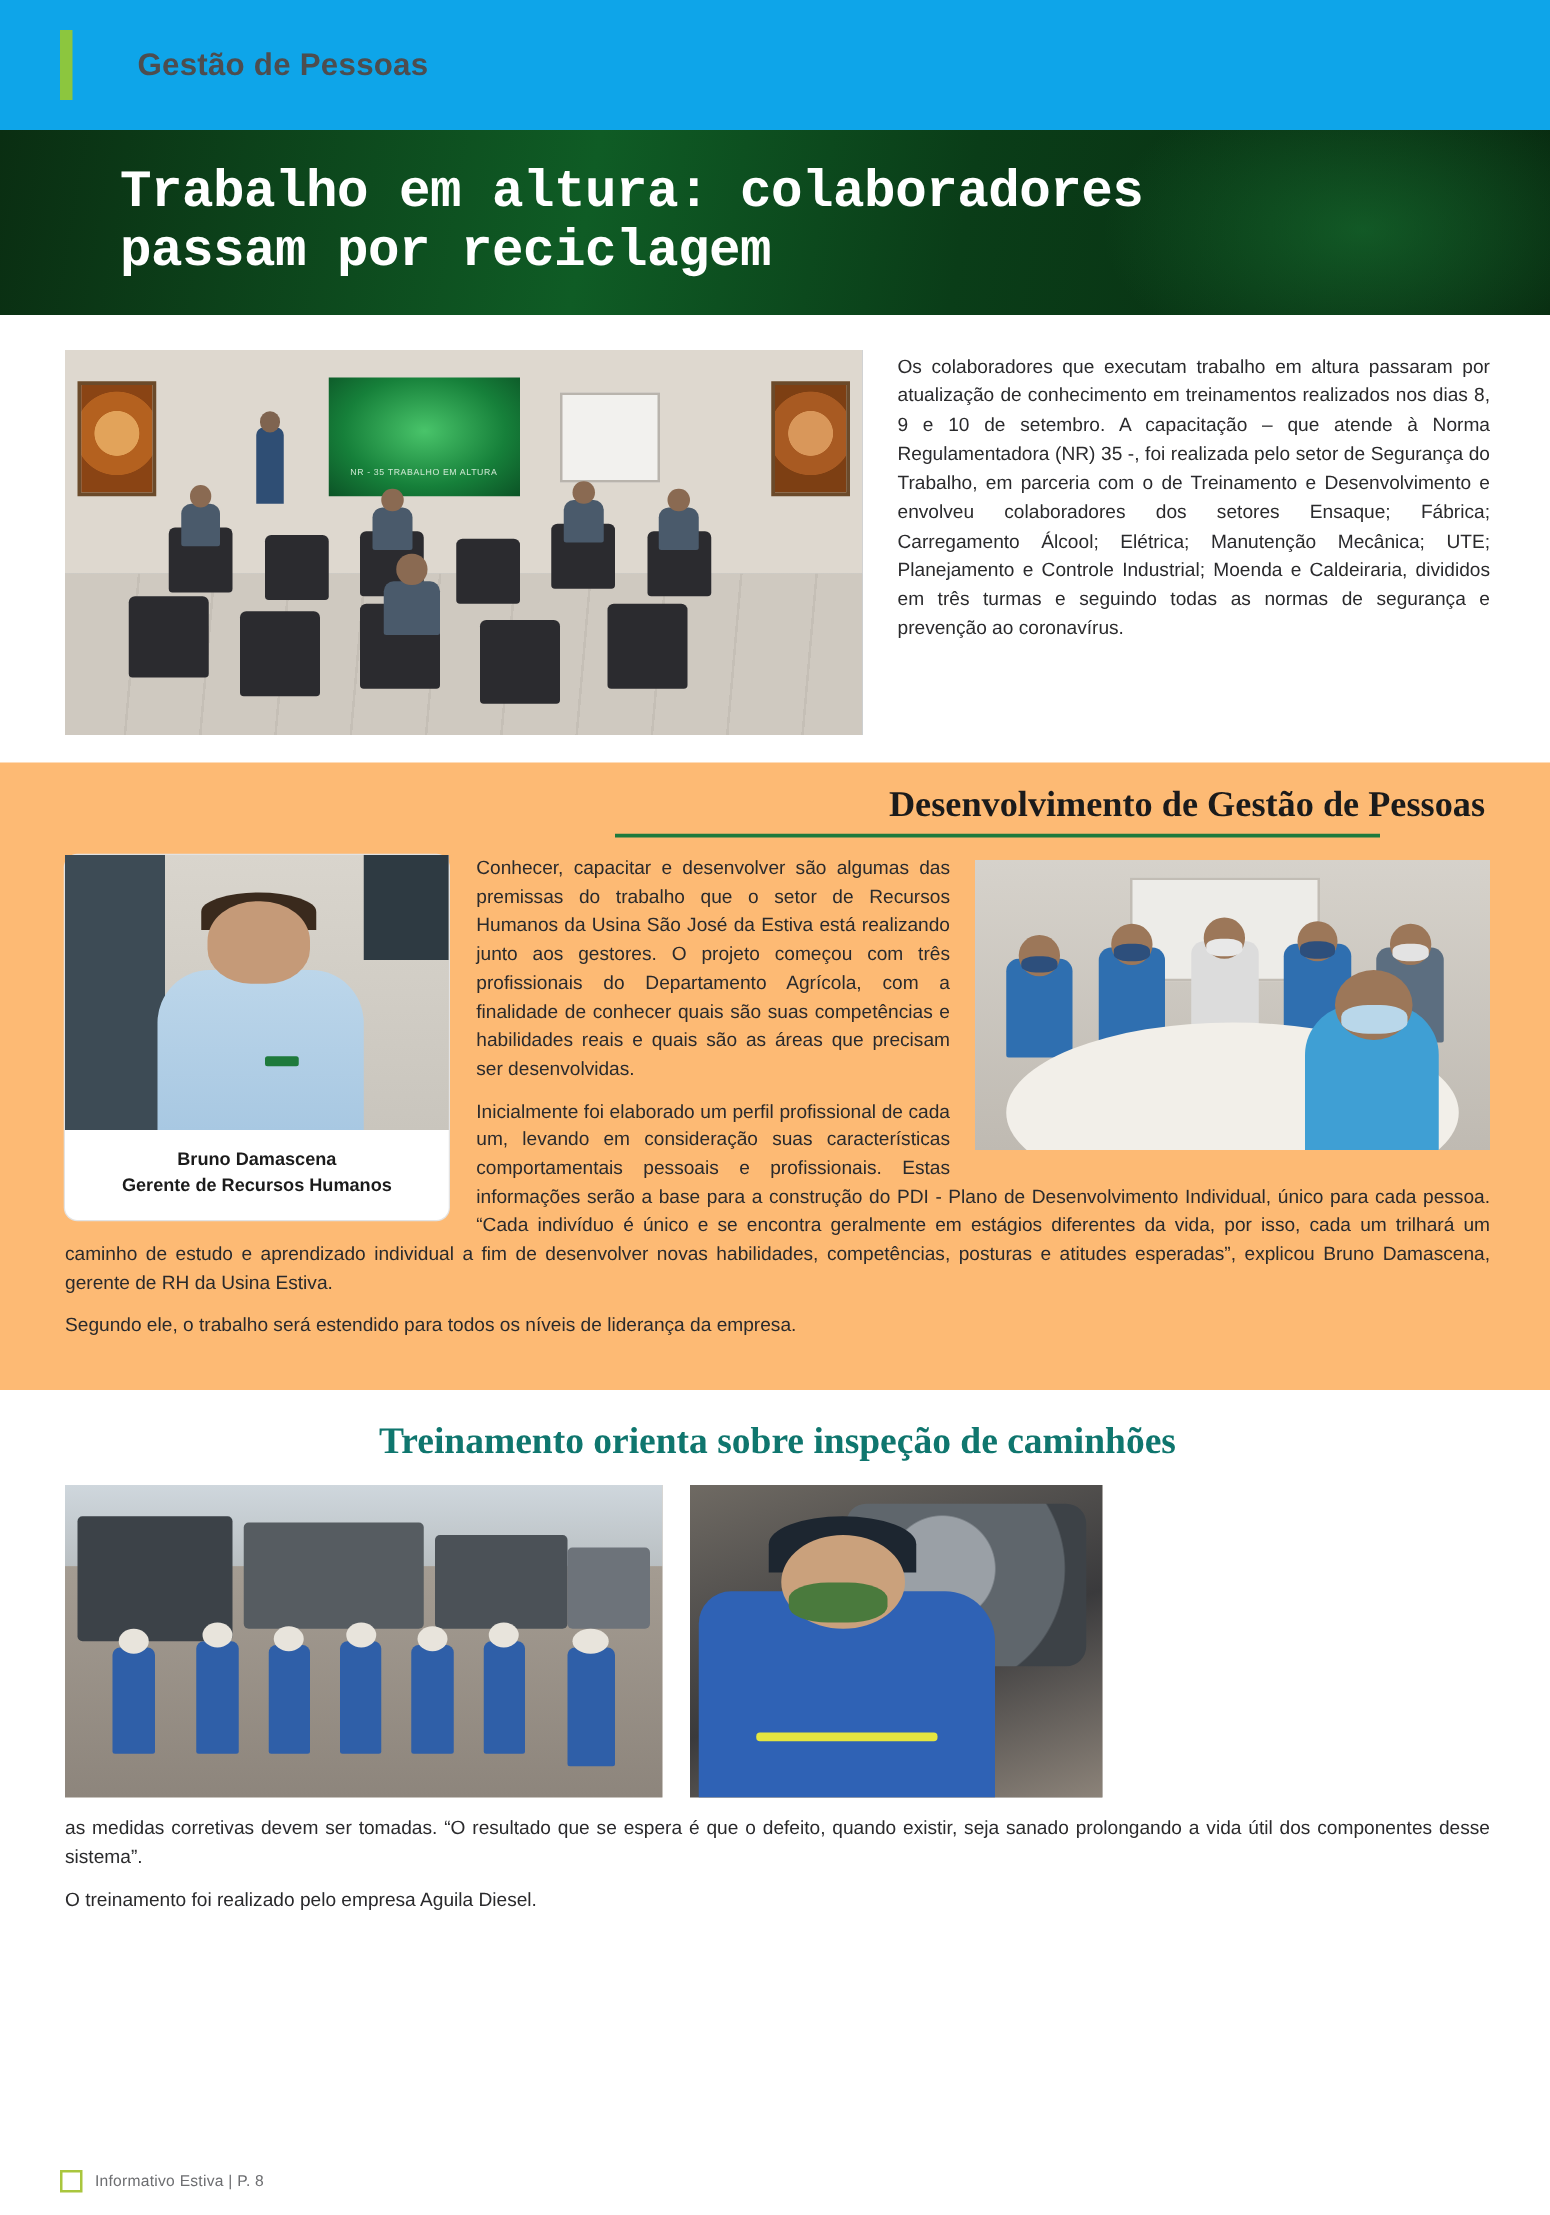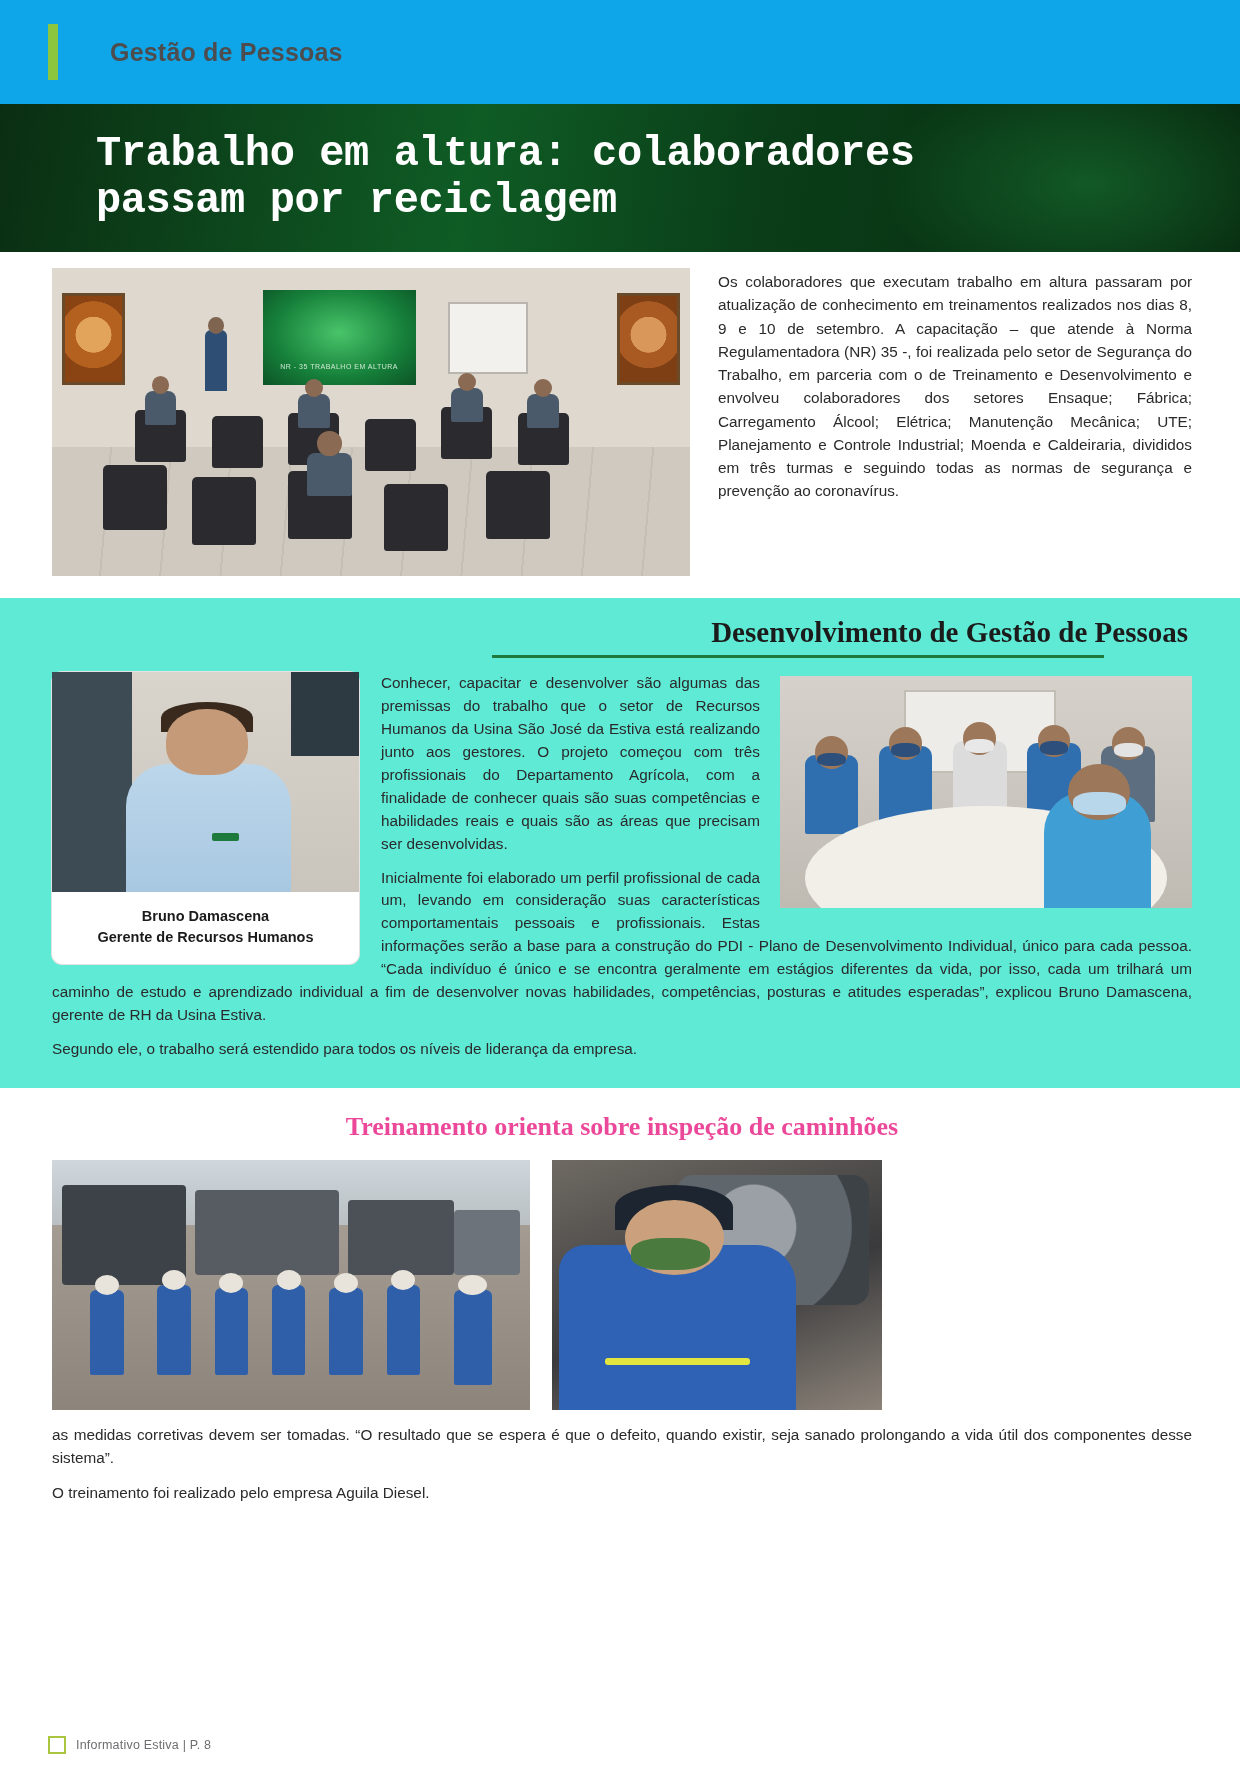--- a/index.html
+++ b/index.html
@@ -74,21 +74,21 @@
   
   .photo {
     position: relative;
     overflow: hidden;
     background: #9aa4ab;
   }
 
   
   .sec1 {
     display: flex;
-    padding: 16px 48px 22px 52px;
+    padding: 28px 48px 22px 52px;
     gap: 28px;
     background: #fff;
   }
   .sec1 .photo { width: 638px; height: 308px; }
   .sec1 .col-text {
     flex: 1;
     font-size: 15.3px;
     line-height: 1.52;
     text-align: justify;
     color: #2a2a2c;
@@ -109,22 +109,22 @@
   .art-r        { position:absolute; right:1.5%; top:8%; width:9%; height:28%;
                   background: radial-gradient(circle at 50% 45%, #d9975a 0 32%, #a85a22 33% 60%, #7d3f13 61% 100%); border:3px solid #6b4a2a;}
   .chair        { position:absolute; background:#2b2b2f; border-radius:5px 5px 3px 3px; }
   .person       { position:absolute; background:#4a5a6b; border-radius:8px 8px 2px 2px; }
   .head         { position:absolute; background:#8a6a52; border-radius:50%; }
   .speaker      { position:absolute; left:24%; top:20%; width:3.4%; height:20%; background:#2f4e74; border-radius:6px 6px 0 0;}
   .speaker-head { position:absolute; left:24.4%; top:16%; width:2.6%; height:5.5%; background:#7f6450; border-radius:50%;}
 
   
   .sec2 {
-    background: #5eead4;
-    padding: 10px 48px 16px 52px;
+    background: #fdba74;
+    padding: 10px 48px 28px 52px;
     position: relative;
   }
   .sec2-title {
     text-align: right;
     font-family: "Liberation Serif", serif;
     font-weight: bold;
     font-size: 29px;
     color: #1b1b1b;
     margin: 8px 4px 6px 0;
   }
@@ -180,22 +180,22 @@
   .m-chair { position:absolute; background:#2f6fb0; border-radius:10px 10px 2px 2px; }
   .m-head  { position:absolute; background:#9c7759; border-radius:50%; }
   .m-mask  { position:absolute; background:#2d4f7c; border-radius:40%; }
 
   
   .sec3 { background: #ffffff; padding: 14px 48px 6px 52px; }
   .sec3-title {
     text-align: center;
     font-family: "Liberation Serif", serif;
     font-weight: bold;
-    font-size: 26px;
-    color: #ec4899;
+    font-size: 30px;
+    color: #0f766e;
     margin: 10px 0 18px 0;
   }
   .sec3-grid { display: flex; gap: 22px; align-items: flex-start; }
   .photo-trucks { width: 478px; height: 250px; position:relative; overflow:hidden; background:#b5ada4; }
   .t-sky   { position:absolute; left:0; top:0; right:0; height:26%; background:linear-gradient(180deg,#cfd7dd 0%,#b9bfc2 100%); }
   .t-ground{ position:absolute; left:0; bottom:0; right:0; height:74%; background:linear-gradient(180deg,#a49c92 0%,#8d857c 100%); }
   .t-truck { position:absolute; background:#3c4248; border-radius:4px; }
   .t-worker{ position:absolute; background:#2f5fa8; border-radius:6px 6px 2px 2px; }
   .t-hat   { position:absolute; background:#e8e4dc; border-radius:50%; }
   .photo-mech { width: 330px; height: 250px; position:relative; overflow:hidden; background:#8e8880; }

